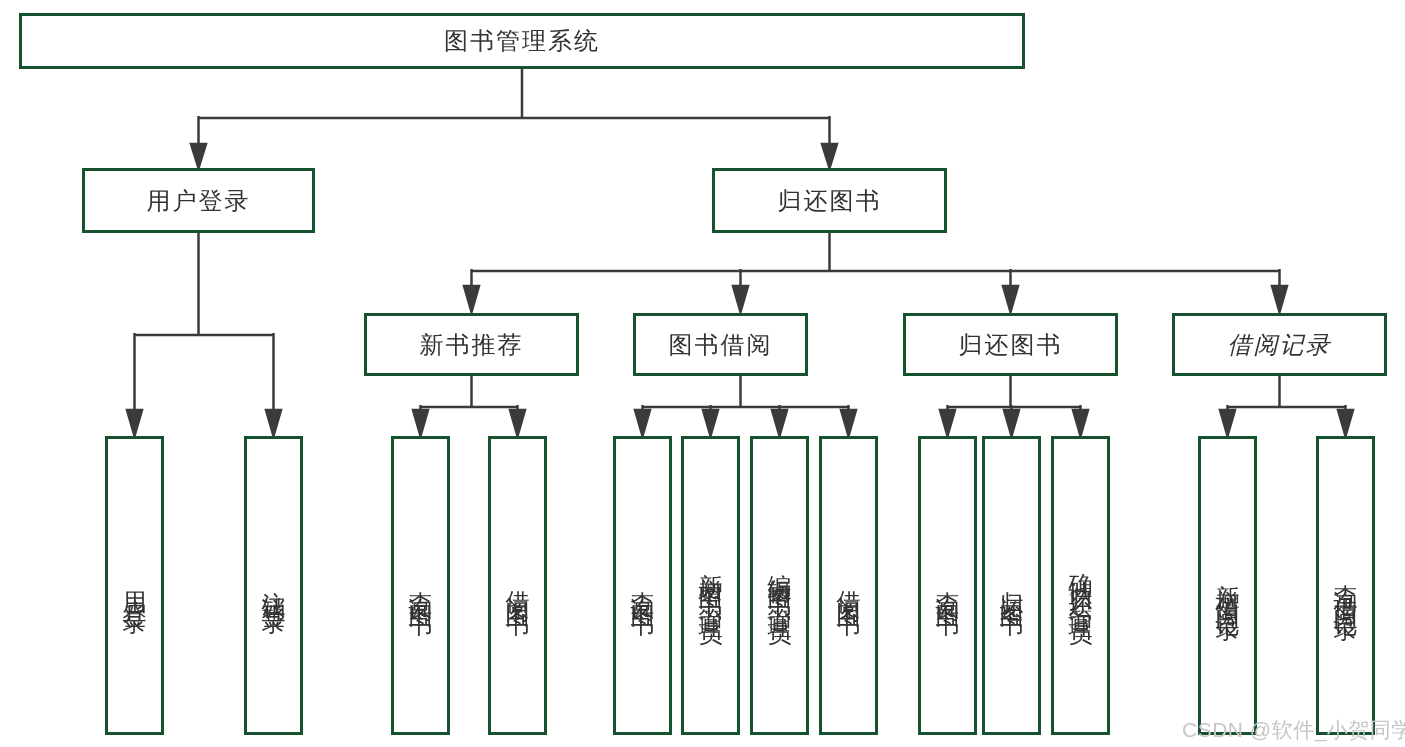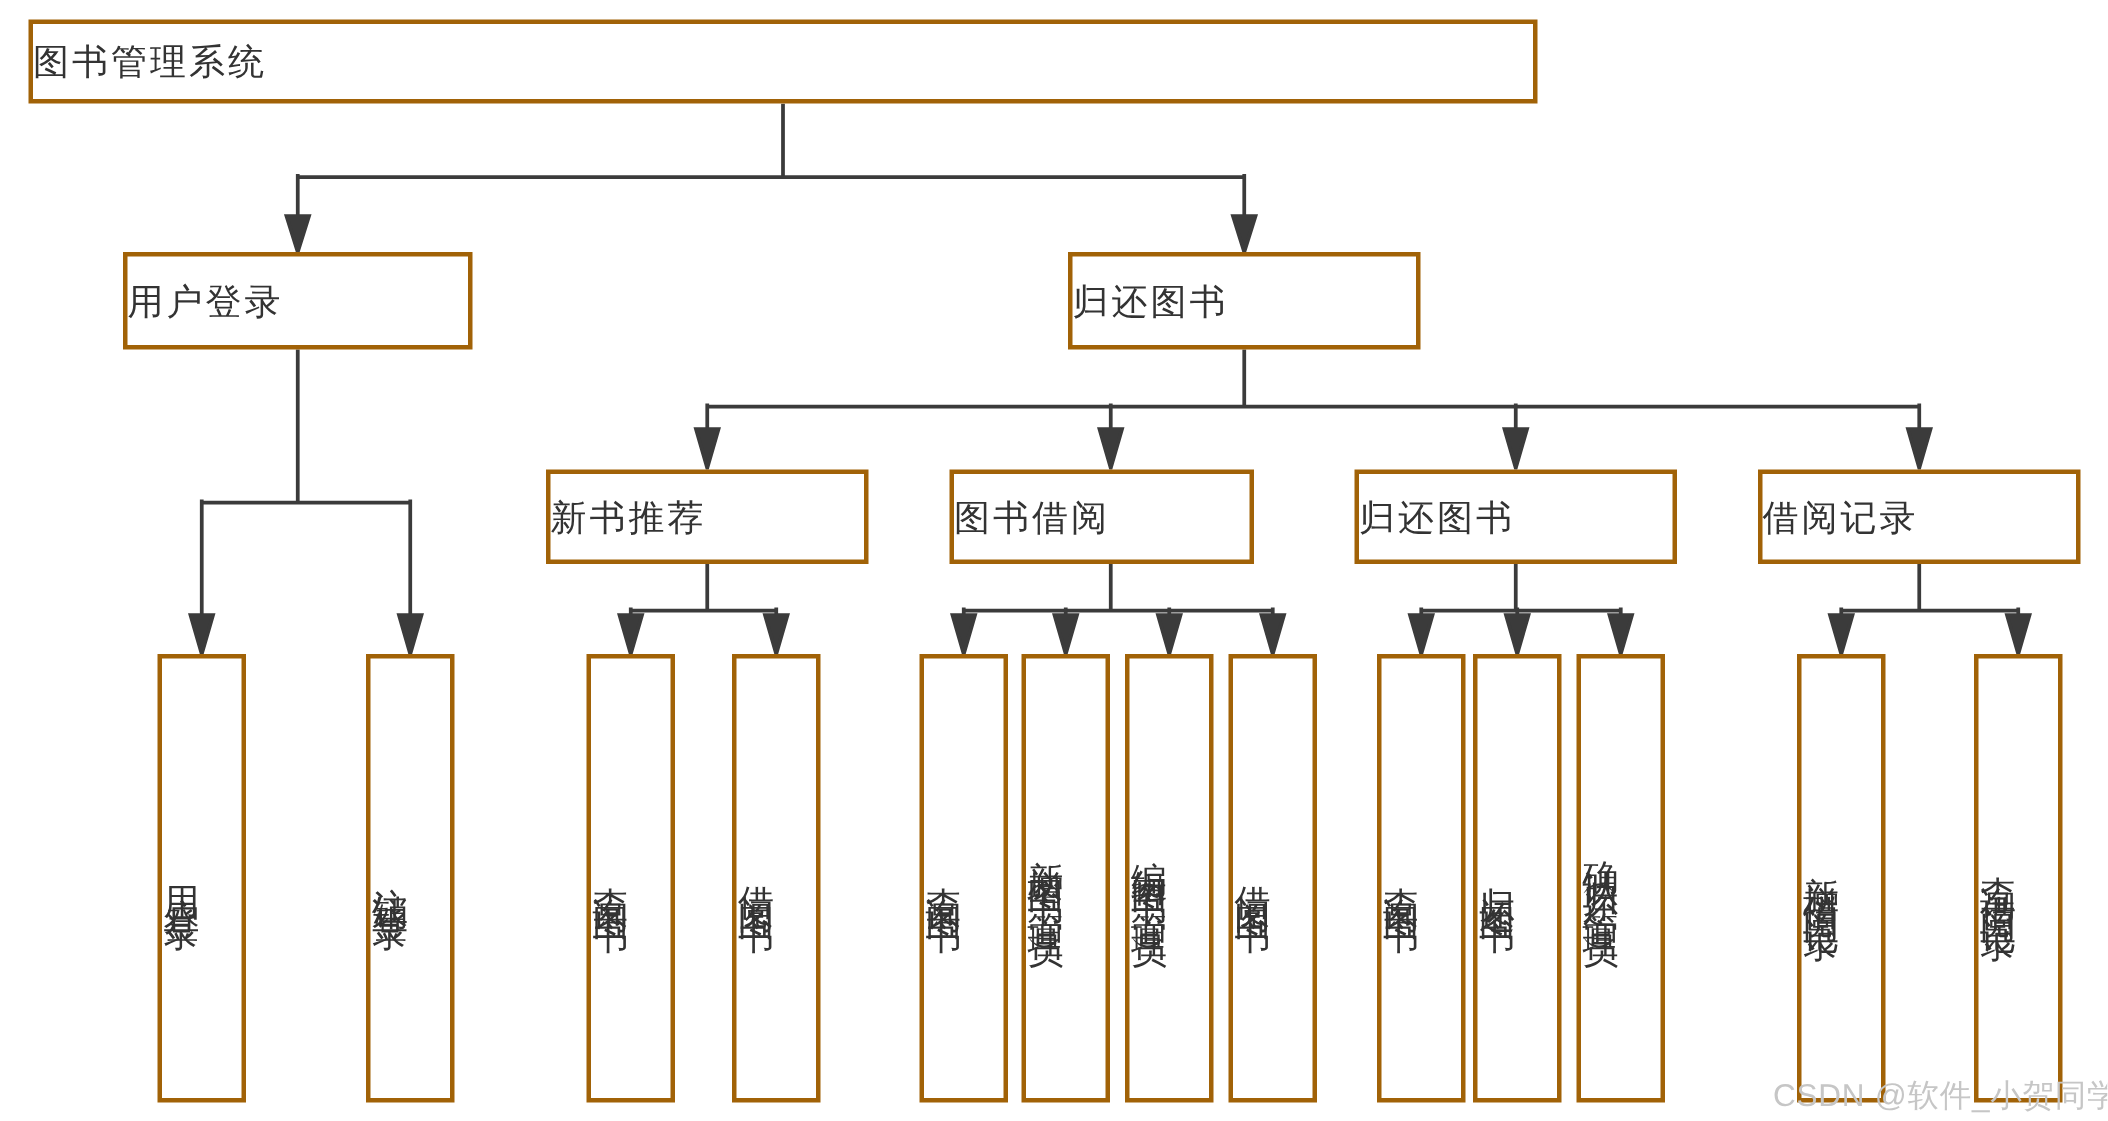--- a/index.html
+++ b/index.html
@@ -18,24 +18,24 @@
   #connectors {
     position: absolute;
     left: 0;
     top: 0;
     z-index: 1;
   }
   .box {
     position: absolute;
     box-sizing: border-box;
     background: #ffffff;
-    border: 3px solid #a16207;
+    border: 3px solid #14532d;
     display: flex;
     align-items: center;
-    justify-content: flex-start;
+    justify-content: center;
     color: #333333;
     z-index: 2;
   }
   .hbox span {
     font-size: 24px;
     letter-spacing: 2px;
     white-space: nowrap;
   }
   .vbox span {
     writing-mode: vertical-rl;
@@ -145,27 +145,27 @@
   <div class="box hbox" style="left:82px; top:168px; width:233px; height:65px;">
     <span>用户登录</span>
   </div>
   <div class="box hbox" style="left:712px; top:168px; width:235px; height:65px;">
     <span>归还图书</span>
   </div>
 
   <div class="box hbox" style="left:364px; top:313px; width:215px; height:63px;">
     <span>新书推荐</span>
   </div>
-  <div class="box hbox" style="left:633px; top:313px; width:203px; height:63px;">
+  <div class="box hbox" style="left:633px; top:313px; width:175px; height:63px;">
     <span>图书借阅</span>
   </div>
   <div class="box hbox" style="left:903px; top:313px; width:215px; height:63px;">
     <span>归还图书</span>
   </div>
-  <div class="box hbox" style="left:1172px; top:313px; width:215px; height:63px;">
+  <div class="box hbox" style="left:1172px; top:313px; width:215px; height:63px;font-style:italic;">
     <span>借阅记录</span>
   </div>
 
   <div class="box vbox" style="left:105px; top:436px; width:59px; height:299px;">
     <span>用户登录</span>
   </div>
   <div class="box vbox" style="left:244px; top:436px; width:59px; height:299px;">
     <span>注销登录</span>
   </div>
 

